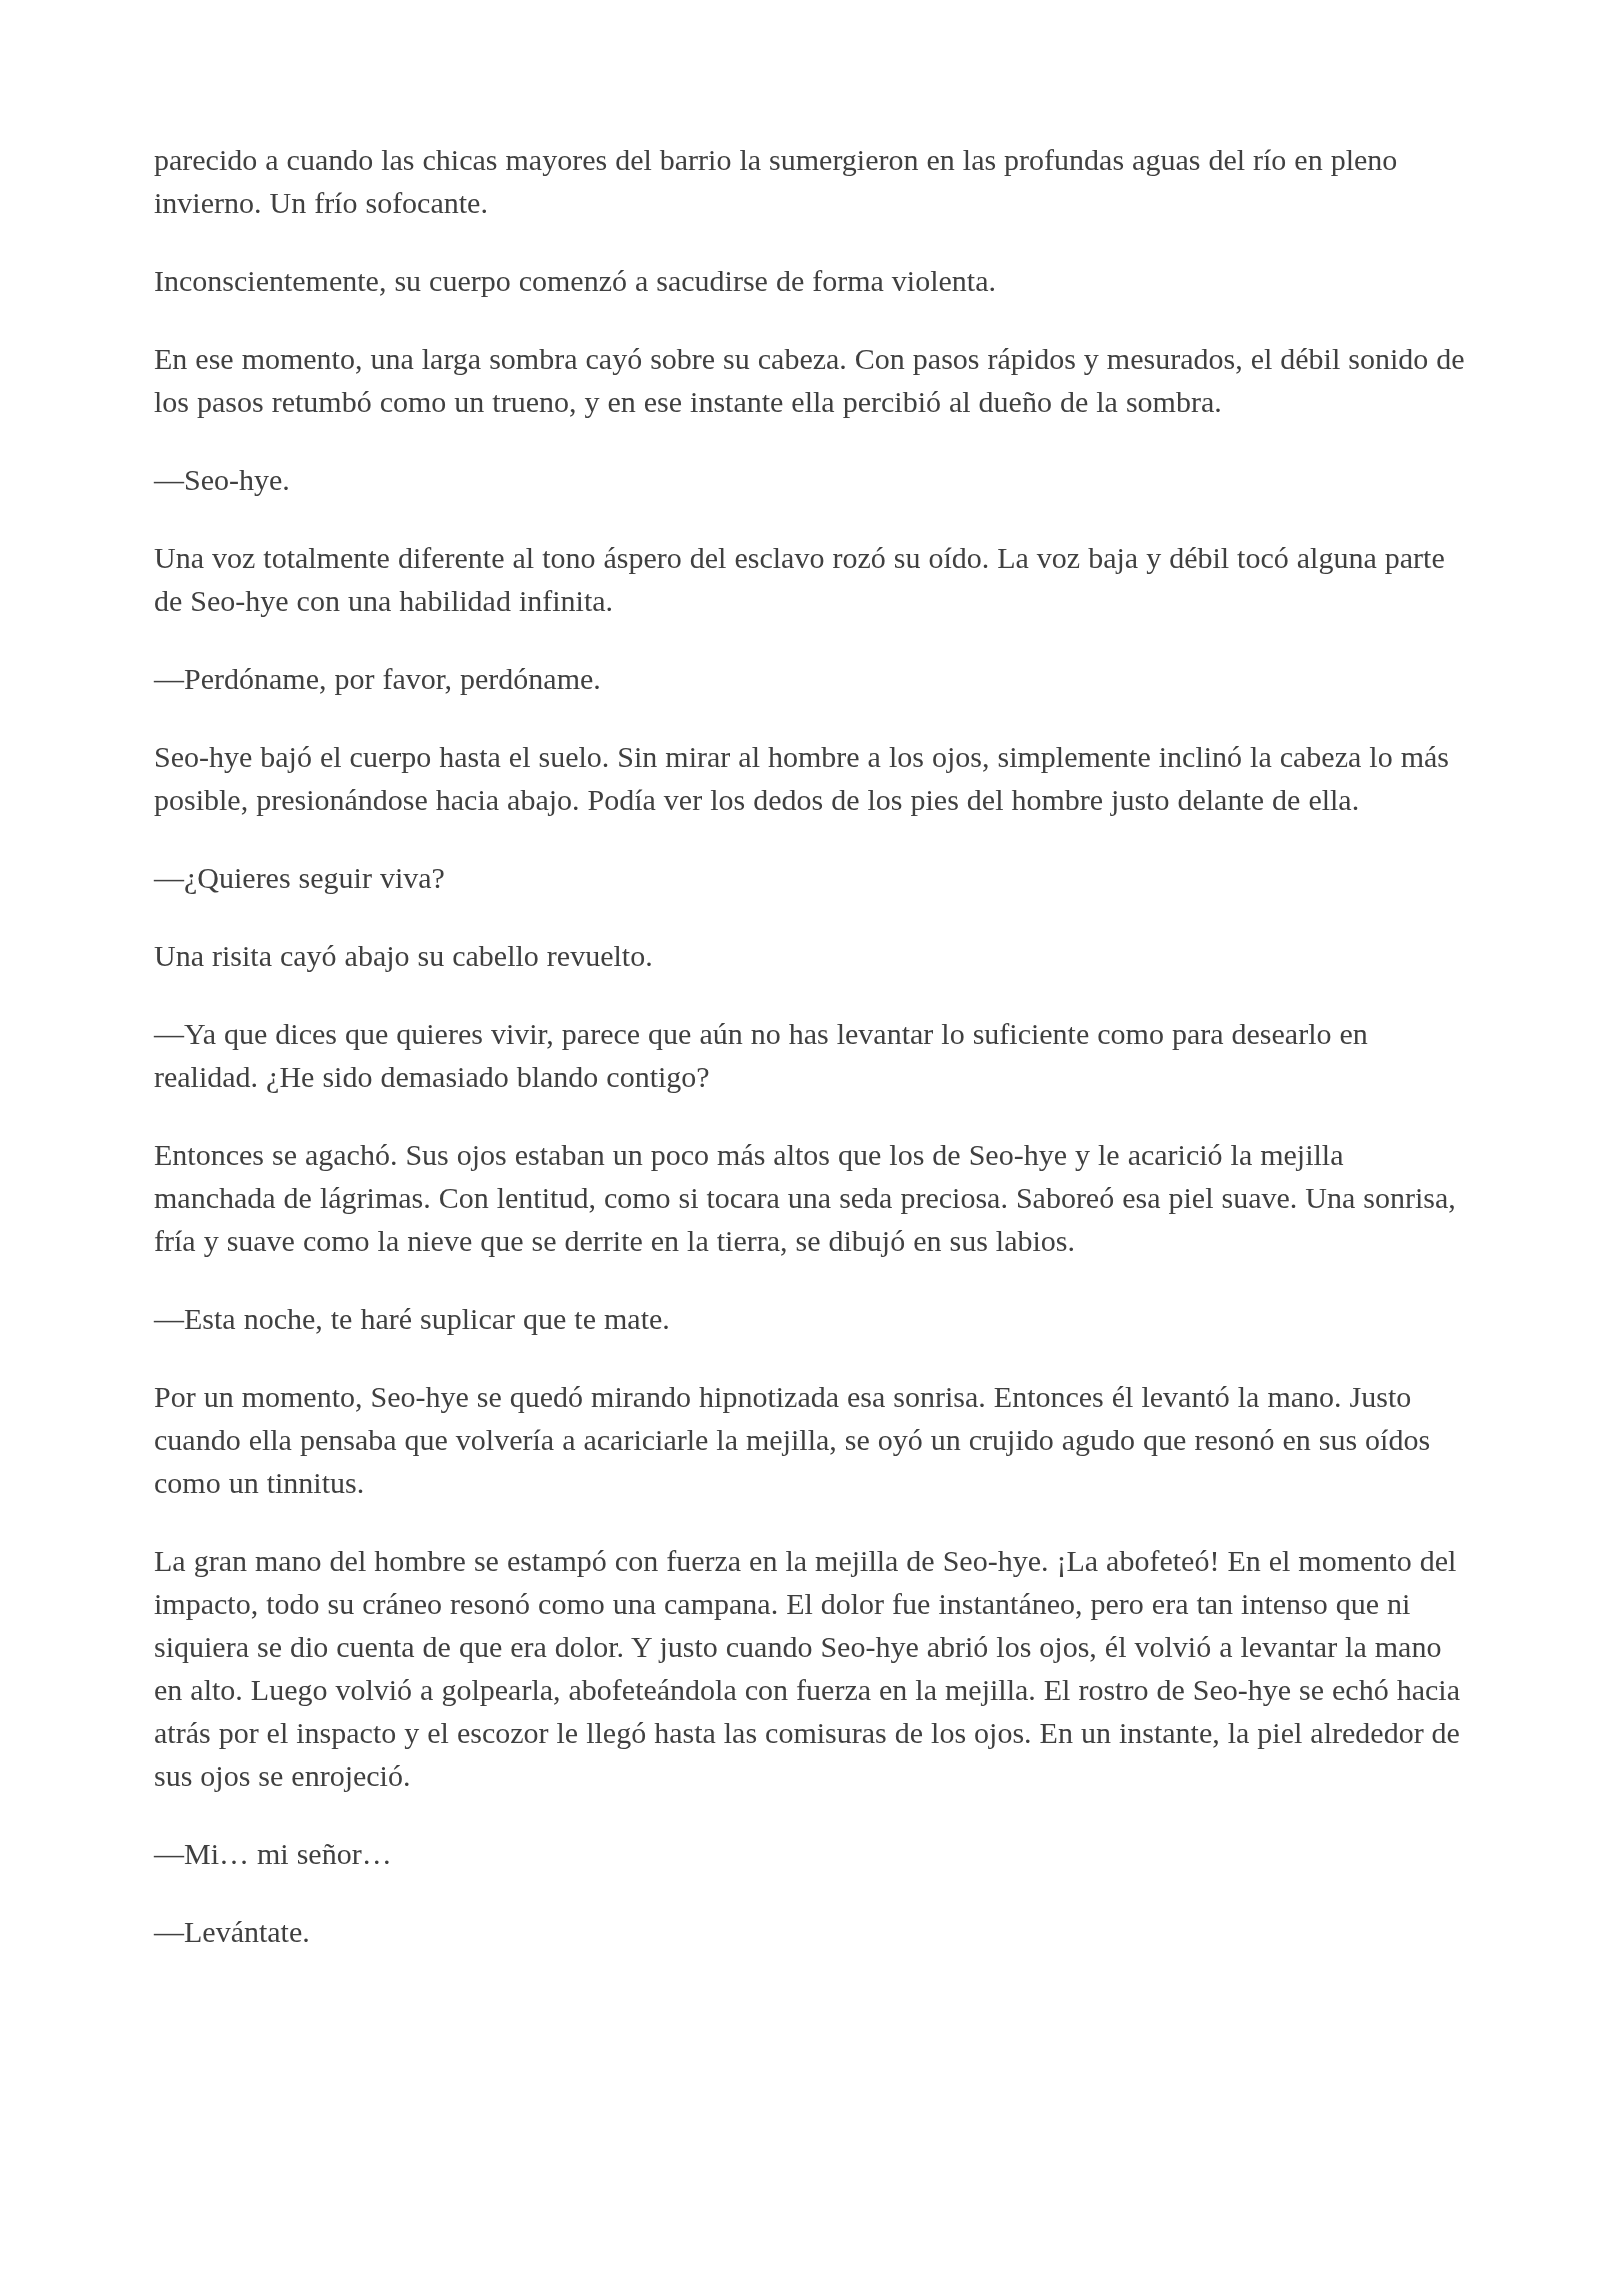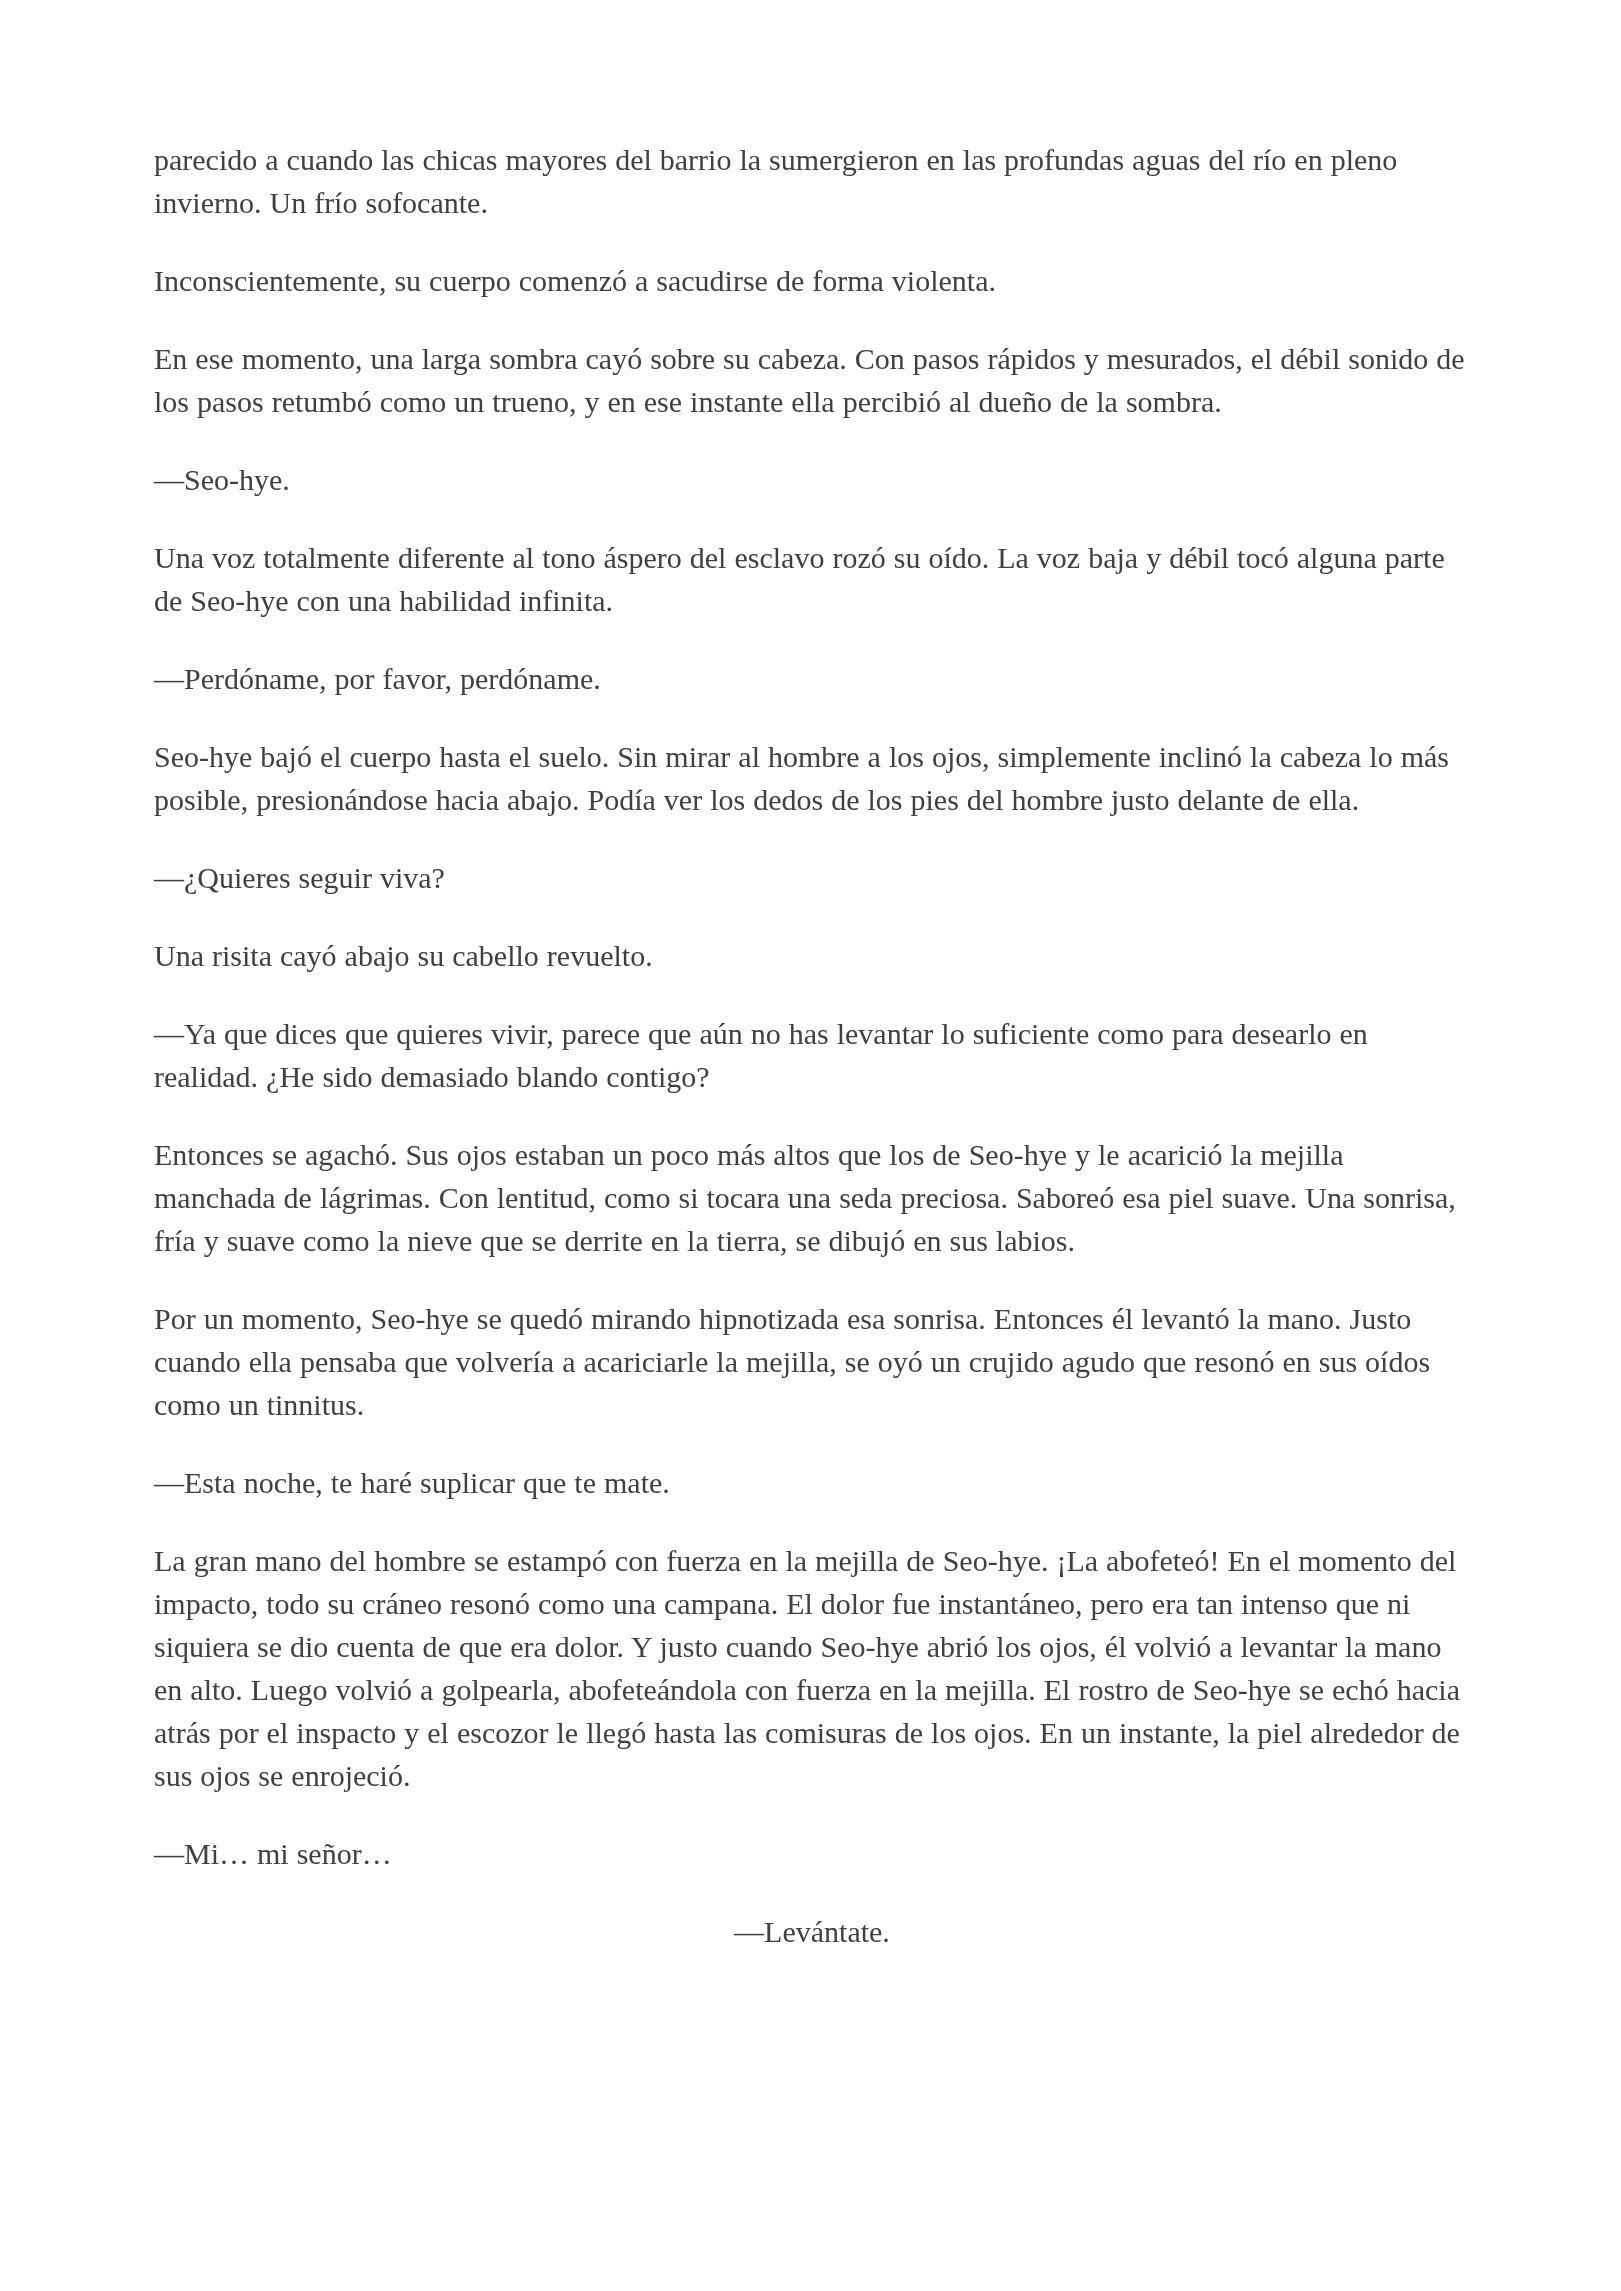--- a/index.html
+++ b/index.html
@@ -26,39 +26,38 @@
     margin: 0 0 35px 0;
     padding: 0;
     font-size: 30px;
     line-height: 43px;
     text-align: left;
     letter-spacing: 0;
     word-spacing: 0.5px;
   }
   .text-block p:last-child {
     margin-bottom: 12px;
-    text-align: center;
   }
 </style>
 </head>
 <body>
 
 <div class="page">
   <div class="text-block">
     <p>parecido a cuando las chicas mayores del barrio la sumergieron en las profundas aguas del río en pleno invierno. Un frío sofocante.</p>
     <p>Inconscientemente, su cuerpo comenzó a sacudirse de forma violenta.</p>
     <p>En ese momento, una larga sombra cayó sobre su cabeza. Con pasos rápidos y mesurados, el débil sonido de los pasos retumbó como un trueno, y en ese instante ella percibió al dueño de la sombra.</p>
     <p>—Seo-hye.</p>
     <p>Una voz totalmente diferente al tono áspero del esclavo rozó su oído. La voz baja y débil tocó alguna parte de Seo-hye con una habilidad infinita.</p>
     <p>—Perdóname, por favor, perdóname.</p>
     <p>Seo-hye bajó el cuerpo hasta el suelo. Sin mirar al hombre a los ojos, simplemente inclinó la cabeza lo más posible, presionándose hacia abajo. Podía ver los dedos de los pies del hombre justo delante de ella.</p>
     <p>—¿Quieres seguir viva?</p>
     <p>Una risita cayó abajo su cabello revuelto.</p>
     <p>—Ya que dices que quieres vivir, parece que aún no has levantar lo suficiente como para desearlo en realidad. ¿He sido demasiado blando contigo?</p>
     <p>Entonces se agachó. Sus ojos estaban un poco más altos que los de Seo-hye y le acarició la mejilla manchada de lágrimas. Con lentitud, como si tocara una seda preciosa. Saboreó esa piel suave. Una sonrisa, fría y suave como la nieve que se derrite en la tierra, se dibujó en sus labios.</p>
+    <p>—Esta noche, te haré suplicar que te mate.</p>
     <p>Por un momento, Seo-hye se quedó mirando hipnotizada esa sonrisa. Entonces él levantó la mano. Justo cuando ella pensaba que volvería a acariciarle la mejilla, se oyó un crujido agudo que resonó en sus oídos como un tinnitus.</p>
-    <p>—Esta noche, te haré suplicar que te mate.</p>
     <p>La gran mano del hombre se estampó con fuerza en la mejilla de Seo-hye. ¡La abofeteó! En el momento del impacto, todo su cráneo resonó como una campana. El dolor fue instantáneo, pero era tan intenso que ni siquiera se dio cuenta de que era dolor. Y justo cuando Seo-hye abrió los ojos, él volvió a levantar la mano en alto. Luego volvió a golpearla, abofeteándola con fuerza en la mejilla. El rostro de Seo-hye se echó hacia atrás por el inspacto y el escozor le llegó hasta las comisuras de los ojos. En un instante, la piel alrededor de sus ojos se enrojeció.</p>
     <p>—Mi… mi señor…</p>
     <p>—Levántate.</p>
   </div>
 </div>
 
 
 </body></html>

